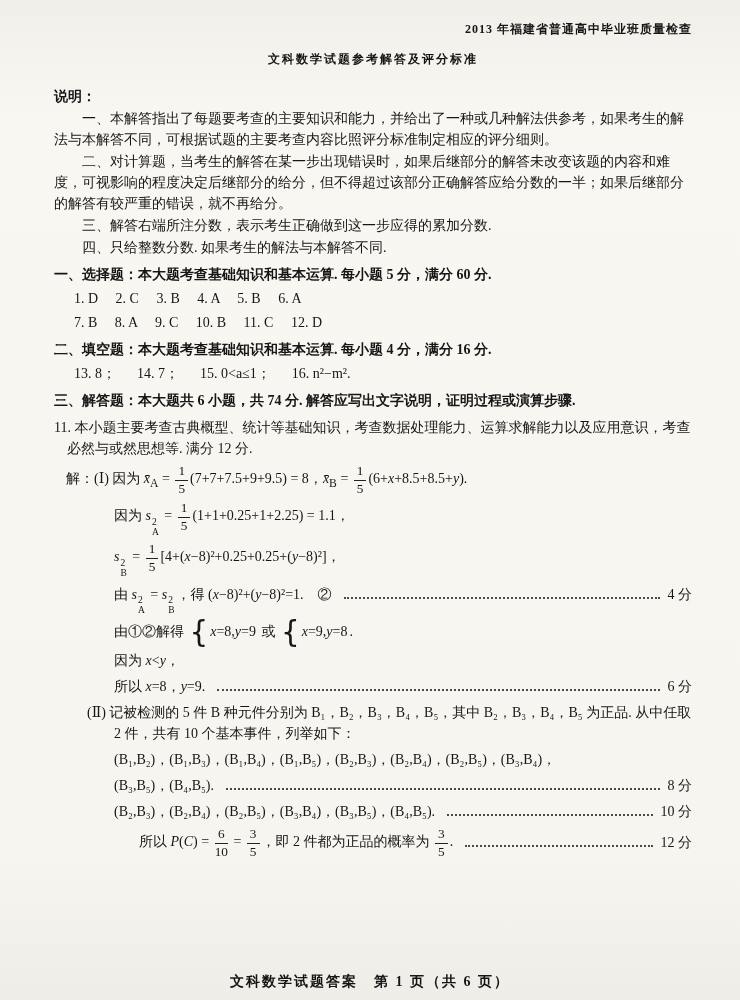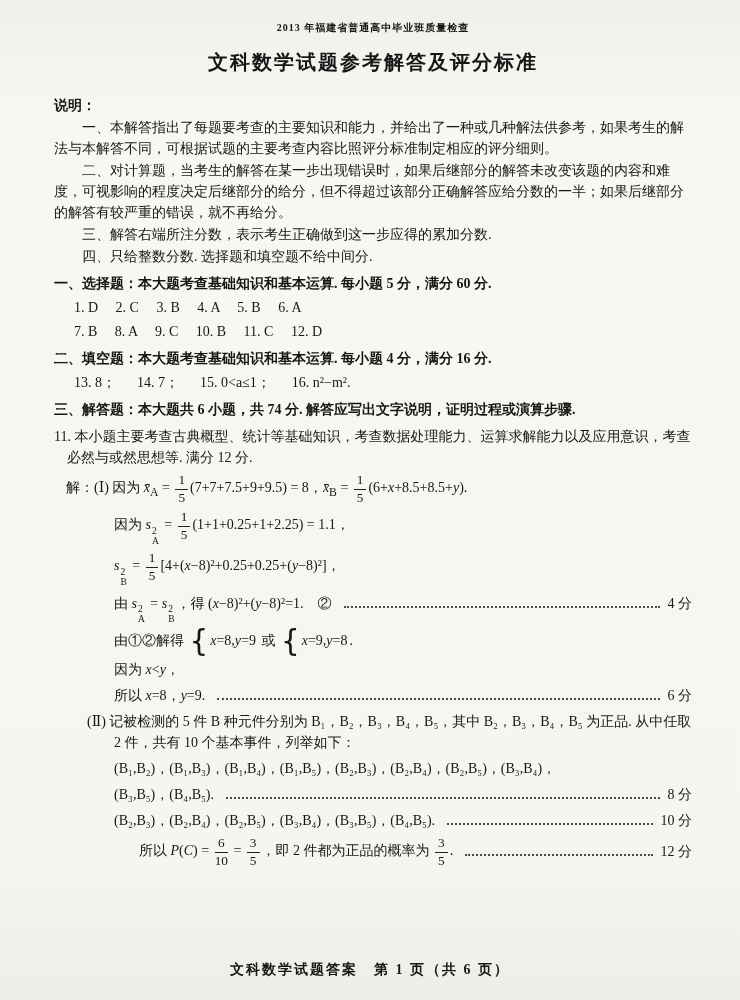--- a/index.html
+++ b/index.html
@@ -3,22 +3,22 @@
 <meta charset="utf-8">
 <style>
   html,body { margin:0; padding:0; background:#b9b9b6; }
   .page {
     width:740px; height:1000px; margin:0 auto; position:relative; overflow:hidden;
     background:linear-gradient(180deg,#f0efe9,#f8f7f2 12%,#f6f5ef 85%,#eeede7);
     font-family:"Liberation Serif","DejaVu Serif",serif;
     color:#161616; font-size:14px; line-height:1.5;
     padding:16px 48px 0 54px; box-sizing:border-box;
   }
-  .doc-title { text-align:center; font-size:10px; font-weight:700; letter-spacing:1px; margin-top:4px; }
-  .doc-subtitle { text-align:center; font-size:20px; font-weight:700; letter-spacing:2px; margin-top:12px; margin-bottom:18px; }
+  .doc-title { text-align:right; font-size:12px; font-weight:700; letter-spacing:1px; margin-top:4px; }
+  .doc-subtitle { text-align:center; font-size:12px; font-weight:700; letter-spacing:2px; margin-top:12px; margin-bottom:18px; }
   .notes-label { font-weight:700; }
   .note-para { text-indent:2em; margin:1px 0; }
   .sec-heading { font-weight:700; margin-top:6px; }
   .ans-line { margin-left:20px; margin-top:3px; white-space:pre-wrap; }
   .q-intro { margin-left:13px; text-indent:-13px; margin-top:6px; }
   .sol-line { display:flex; align-items:baseline; margin:5px 0; }
   .sol-para { margin:5px 0; }
   .ind-a { margin-left:12px; }
   .ind-b { margin-left:60px; }
   .ind-c { margin-left:60px; text-indent:-27px; }
@@ -27,37 +27,37 @@
   .leader { flex:1 1 auto; min-width:24px; border-bottom:2px dotted #4a4a4a; margin:0 8px 5px 12px; }
   .score { white-space:nowrap; }
   .frac { display:inline-block; text-align:center; vertical-align:middle; line-height:1.1; margin:0 2px; font-size:0.95em; }
   .frac .fn { display:block; border-bottom:1.3px solid #222; padding:0 3px 1px; }
   .frac .fd { display:block; padding-top:1px; }
   .ss { display:inline-flex; flex-direction:column; line-height:1; font-size:0.68em; vertical-align:-0.5em; margin:0 2px 0 1px; }
   .ss span { display:block; }
   .cases { display:inline-flex; align-items:center; vertical-align:middle; margin:0 2px; }
   .cases .brace { font-size:2.1em; line-height:0.85; margin-right:2px; font-family:"DejaVu Sans",sans-serif; font-weight:400; }
   .cases .col { display:inline-flex; flex-direction:row; line-height:1.2;text-align:center; }
-  .footer { position:absolute; bottom:20px; left:0; right:0; text-align:center; font-weight:700; letter-spacing:2px; }
+  .footer { position:absolute; bottom:8px; left:0; right:0; text-align:center; font-weight:700; letter-spacing:2px; }
   i { font-style:italic; }
 </style>
 </head>
 <body>
 
 <div class="page">
 
   <div class="doc-title">2013 年福建省普通高中毕业班质量检查</div>
   <div class="doc-subtitle">文科数学试题参考解答及评分标准</div>
 
   <div>
     <div class="notes-label">说明：</div>
     <div class="note-para">一、本解答指出了每题要考查的主要知识和能力，并给出了一种或几种解法供参考，如果考生的解法与本解答不同，可根据试题的主要考查内容比照评分标准制定相应的评分细则。</div>
     <div class="note-para">二、对计算题，当考生的解答在某一步出现错误时，如果后继部分的解答未改变该题的内容和难度，可视影响的程度决定后继部分的给分，但不得超过该部分正确解答应给分数的一半；如果后继部分的解答有较严重的错误，就不再给分。</div>
     <div class="note-para">三、解答右端所注分数，表示考生正确做到这一步应得的累加分数.</div>
-    <div class="note-para">四、只给整数分数. 选择题和填空题不给中间分.</div>
+    <div class="note-para">四、只给整数分数. 如果考生的解法与本解答不同.</div>
   </div>
 
   <div>
     <div class="sec-heading">一、选择题：本大题考查基础知识和基本运算. 每小题 5 分，满分 60 分.</div>
     <div class="ans-line">1. D     2. C     3. B     4. A     5. B     6. A</div>
     <div class="ans-line">7. B     8. A     9. C     10. B     11. C     12. D</div>
   </div>
 
   <div>
     <div class="sec-heading">二、填空题：本大题考查基础知识和基本运算. 每小题 4 分，满分 16 分.</div>

